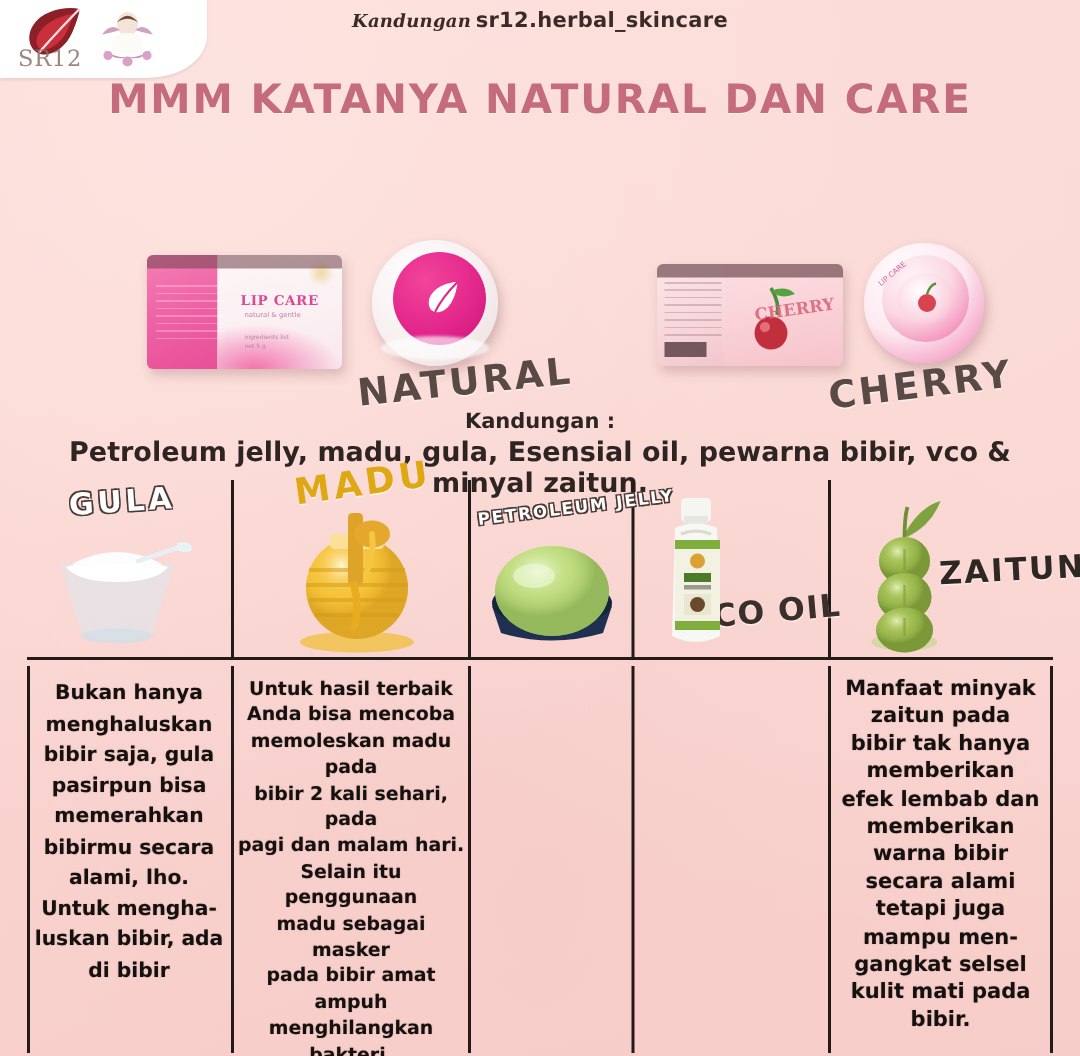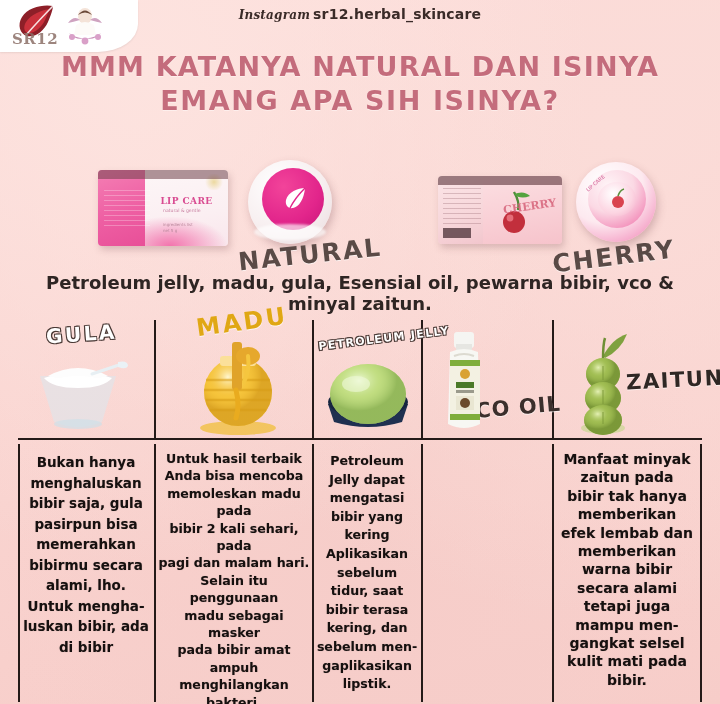--- a/index.html
+++ b/index.html
@@ -25,21 +25,21 @@
     border-bottom-right-radius:40px 28px;
     box-shadow:0 1px 2px rgba(0,0,0,.08);
     overflow:hidden;
   }
   #logo-badge .leafmark{
     position:absolute;left:14px;top:4px;width:42px;height:34px;
   }
   #logo-badge .brandtxt{
     position:absolute;left:12px;top:30px;
     font-family:"DejaVu Serif", serif;
-    font-size:15px;font-weight:700;color:#8c7068;letter-spacing:.5px;
+    font-size:15px;font-weight:400;color:#8c7068;letter-spacing:.5px;
     opacity:.85;
   }
   #logo-badge .crest{
     position:absolute;left:62px;top:3px;width:46px;height:44px;
   }
 
   
   #ig-line{
     position:absolute;left:0;right:0;top:6px;
     text-align:center;color:#3a2b28;
@@ -141,26 +141,25 @@
       <path d="M40 20 q-6 -8 -12 -3 q7 2 12 3 z" fill="#cfa3c0"></path>
       <path d="M7 30 q8 6 16 5 q-9 3 -16 -5 z" fill="#c98fb8"></path>
       <path d="M39 30 q-8 6 -16 5 q9 3 16 -5 z" fill="#c98fb8"></path>
       <circle cx="10" cy="34" r="3" fill="#d9a0c8"></circle>
       <circle cx="36" cy="34" r="3" fill="#d9a0c8"></circle>
       <circle cx="23" cy="38" r="3.4" fill="#d9a0c8"></circle>
     </svg>
   </div>
 
   <div id="ig-line">
-    <span class="ig-word">Instagram</span><span class="ig-handle">sr12.herbal_skincare</span>
+    <span class="ig-word">Kandungan</span><span class="ig-handle">sr12.herbal_skincare</span>
   </div>
 
   <div id="headline">
-    <span class="l1">MMM KATANYA NATURAL DAN ISINYA</span>
-    <span class="l2">EMANG APA SIH ISINYA?</span>
+    <span class="l1">MMM KATANYA NATURAL DAN CARE</span>
   </div>
 
   <div id="products">
 
     <div class="prod" style="left:98px;top:20px;">
       <div class="box" style="width:130px;height:76px;">
         <div class="flapL" style="background:linear-gradient(160deg,#f47fb4 0%,#ee5fa3 55%,#e84f98 100%);"></div>
         <div class="flapR" style="background:linear-gradient(170deg,#fdf6f7 0%,#fbeff2 60%,#f9e6ec 100%);"></div>
         <div style="position:absolute;right:0;bottom:0;width:64%;height:30px;background:radial-gradient(ellipse at 30% 100%,#f274ad 0%,rgba(242,116,173,0) 70%);"></div>
         <div style="position:absolute;right:4px;top:4px;width:20px;height:16px;background:radial-gradient(circle,#ecd9a0 0%,rgba(236,217,160,0) 70%);"></div>
@@ -209,20 +208,21 @@
           <circle cx="10" cy="14" r="6" fill="#d9434f"></circle>
           <path d="M10 8 q2 -6 6 -7" stroke="#5a8f3c" stroke-width="1.6" fill="none"></path>
         </svg>
         <div style="position:absolute;left:8px;top:18px;font-size:5px;color:#d4679b;transform:rotate(-40deg);">LIP CARE</div>
       </div>
     </div>
     <div class="handlabel" style="left:552px;top:92px;font-size:25px;letter-spacing:2px;transform:rotate(-7deg);">CHERRY</div>
   </div>
 
   <div id="kandungan">
+    <div class="k-title">Kandungan :</div>
     <div class="k-list">Petroleum jelly, madu, gula, Esensial oil, pewarna bibir, vco &amp; minyal zaitun.</div>
   </div>
 
   <div id="strip">
 
     <div class="vline" style="left:154px;height:118px;"></div>
     <div class="vline" style="left:312px;height:118px;"></div>
     <div class="vline" style="left:421px;height:118px;"></div>
     <div class="vline" style="left:552px;height:118px;"></div>
 
@@ -342,33 +342,20 @@
 madu sebagai masker
 pada bibir amat ampuh
 menghilangkan bakteri,
 kandungan anti bakteri
 pada mampu dapat
 menyembuhkan luka
 pada bibir yang biasa
 terjadi karena kulit bibir
 yang pecah-pecah.</div>
 
-    <div class="col" style="left:316px;width:102px;font-size:12.6px;line-height:18.6px;padding-top:8px;">Petroleum
-Jelly dapat
-mengatasi
-bibir yang
-kering
-Aplikasikan
-sebelum
-tidur, saat
-bibir terasa
-kering, dan
-sebelum men-
-gaplikasikan
-lipstik.</div>
 
 
     <div class="col" style="left:556px;width:142px;font-size:14px;line-height:18.4px;padding-top:6px;">Manfaat minyak
 zaitun pada
 bibir tak hanya
 memberikan
 efek lembab dan
 memberikan
 warna bibir
 secara alami

